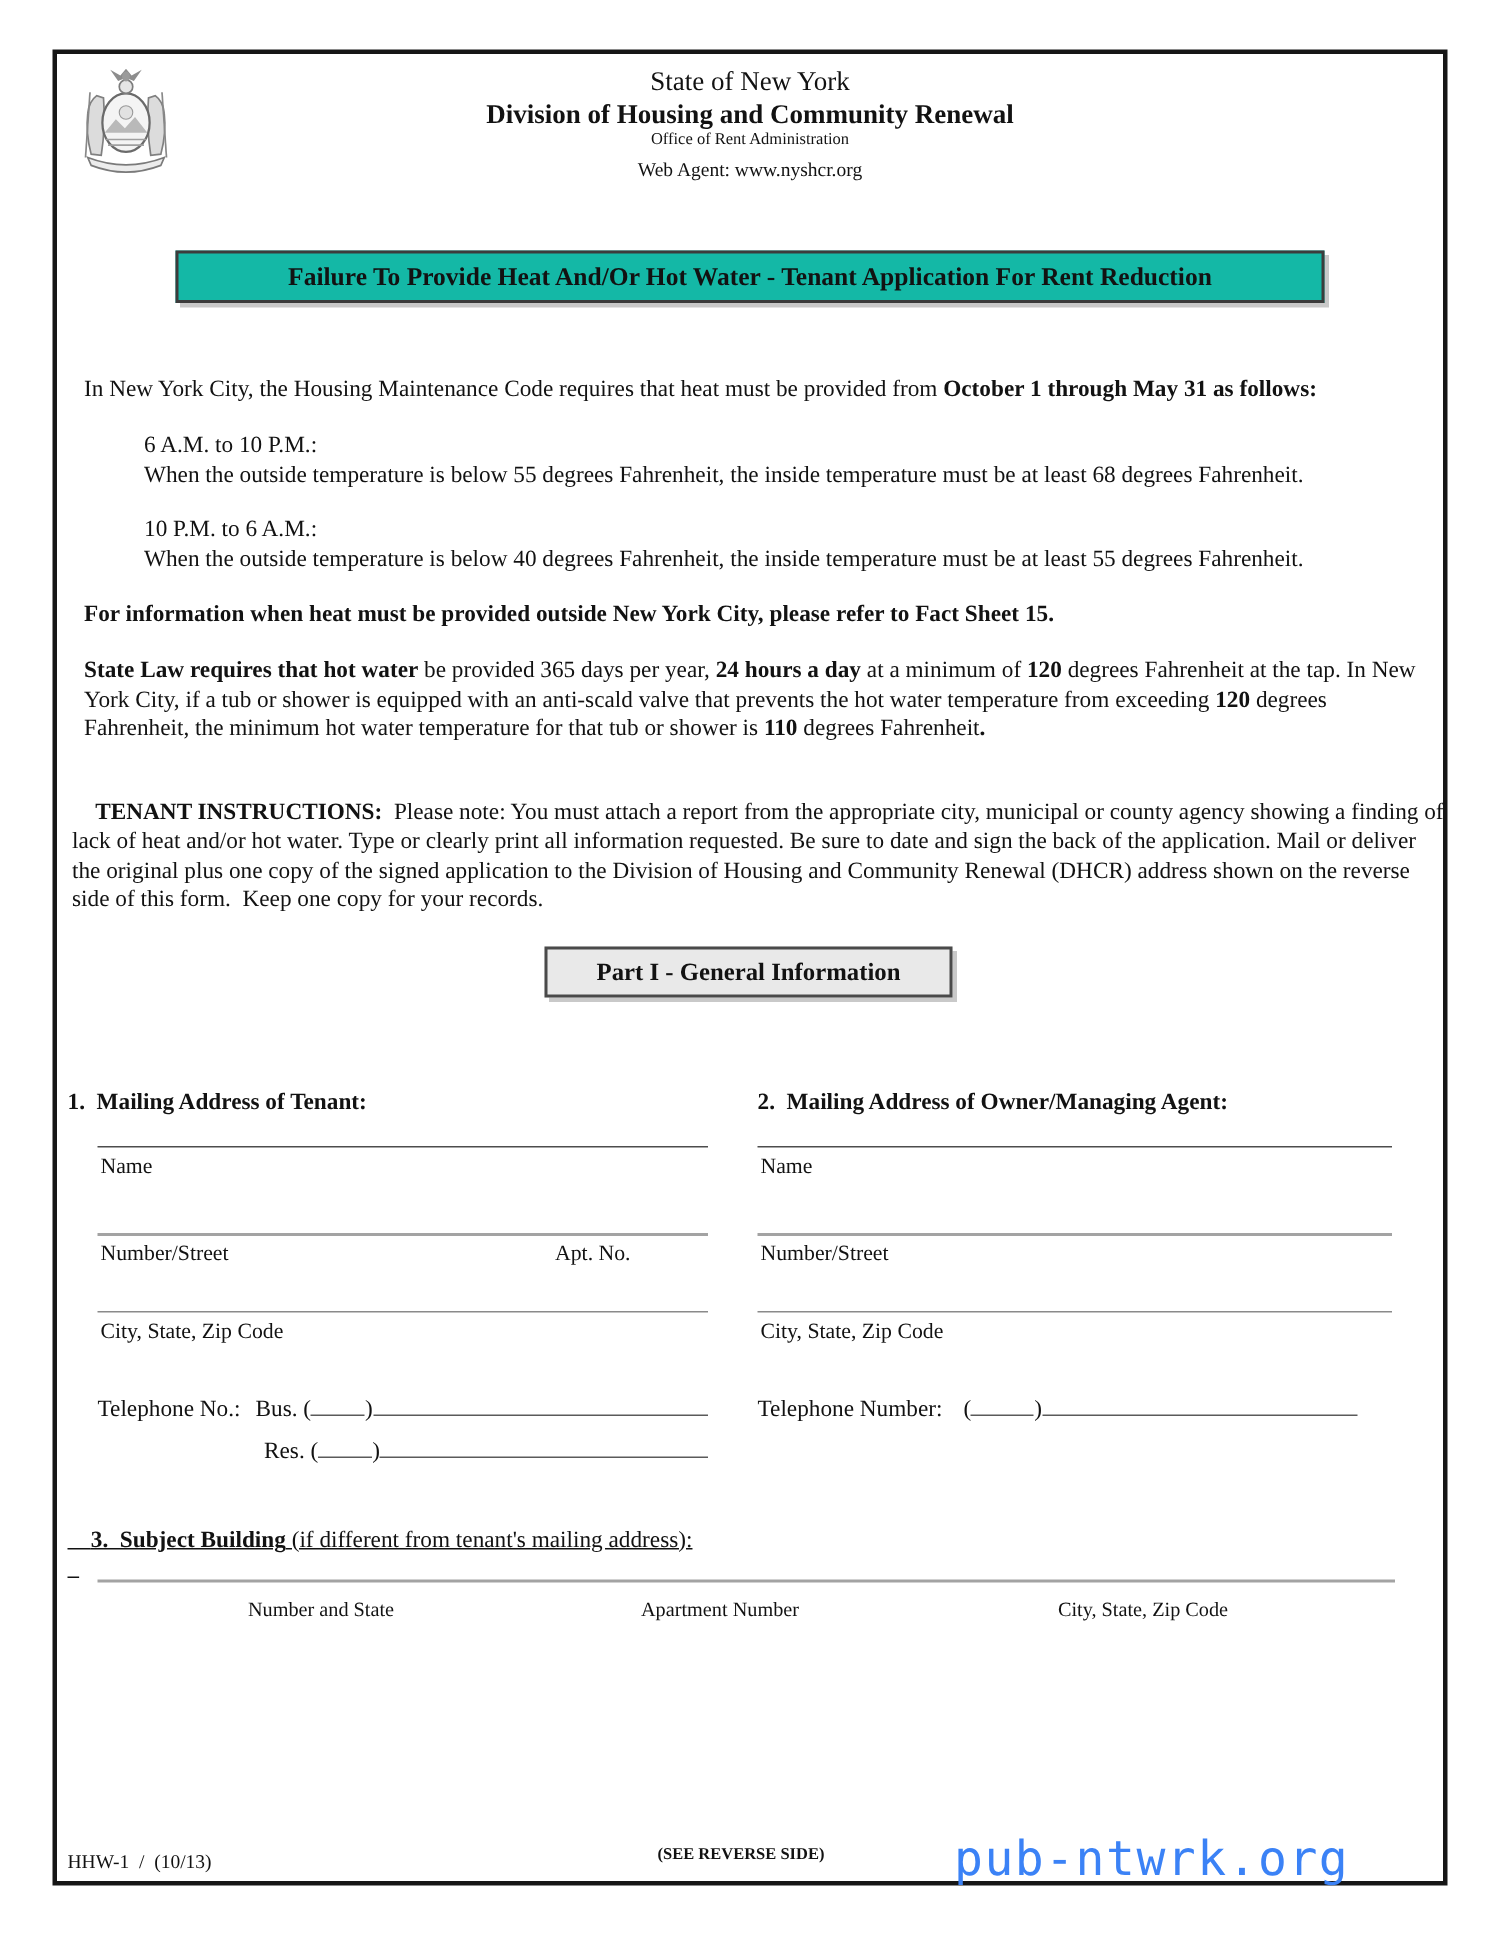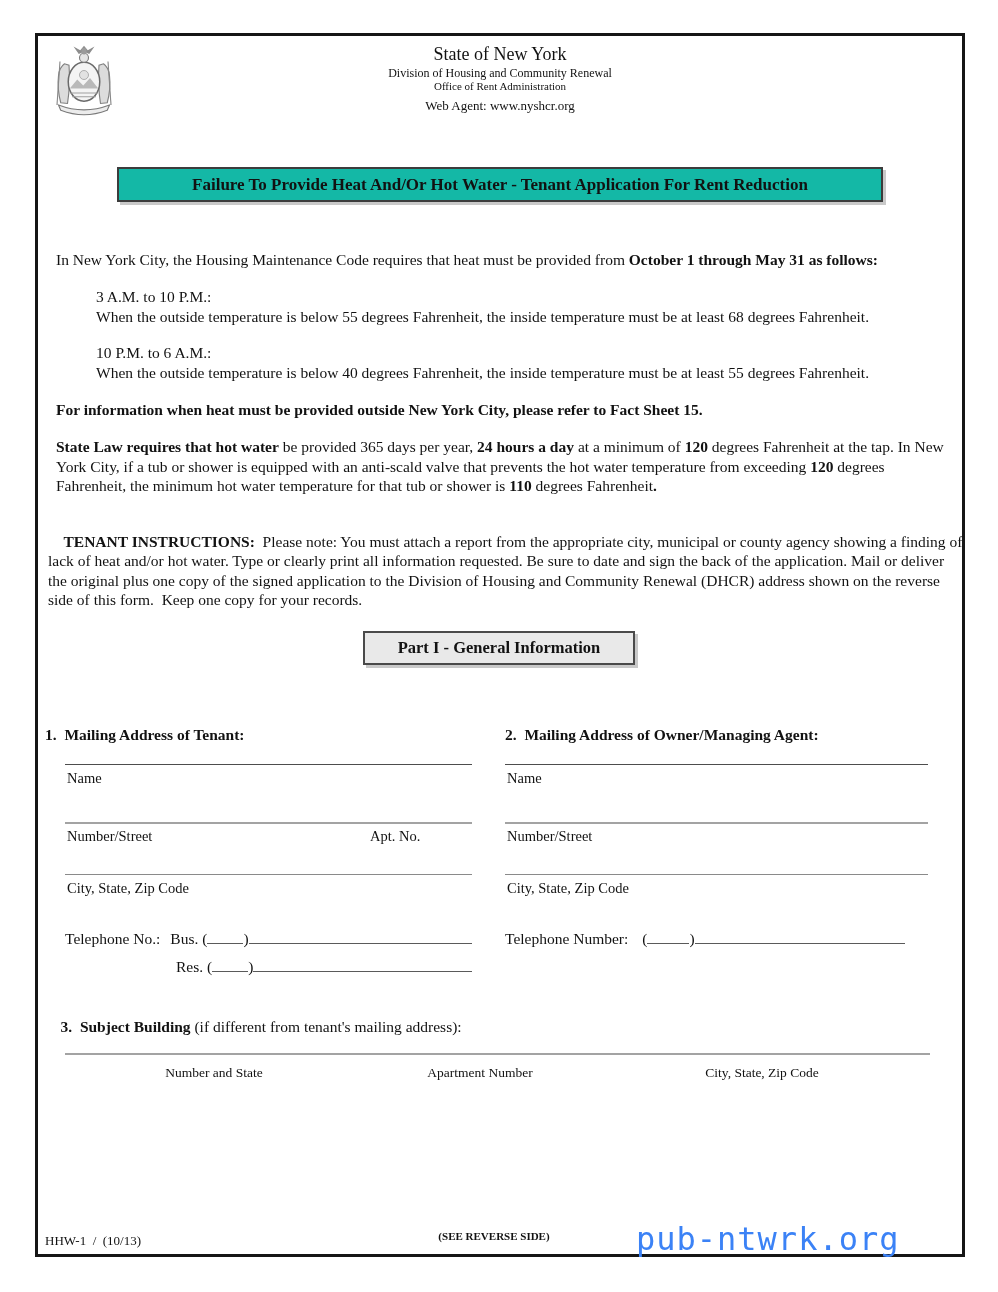--- a/index.html
+++ b/index.html
@@ -3,21 +3,21 @@
 <meta charset="utf-8">
 <style>
   html,body{margin:0;padding:0;background:#fff;}
   .page{position:relative;width:988px;height:1292px;background:#ffffff;
         font-family:"Liberation Serif",serif;color:#121212;overflow:hidden;}
   .frame{position:absolute;left:35px;top:33px;width:930px;height:1224px;
          border:3px solid #161616;box-sizing:border-box;}
   .seal{position:absolute;left:46px;top:39px;width:76px;height:78px;}
   .hdr{position:absolute;left:130px;top:44px;width:740px;text-align:center;line-height:1.2;}
   .hdr-l1{font-size:18px;}
-  .hdr-l2{font-size:12px;font-weight:normal;}
+  .hdr-l2{font-size:18px;font-weight:bold;}
   .hdr-l3{font-size:11px;}
   .hdr-l4{font-size:13px;margin-top:5px;}
   .docket{position:absolute;left:752px;top:33px;width:210px;height:84px;box-sizing:border-box;
           border:2px solid #222;background:#fff;padding:6px 9px;font-weight:bold;font-size:15px;line-height:1.4;}
   .titlebox{position:absolute;left:117px;top:167px;width:766px;height:35px;box-sizing:border-box;
             background:#14b8a6;border:2px solid #3c3c3c;box-shadow:3px 3px 0 #c9c9c9;
             display:flex;align-items:center;justify-content:center;font-weight:bold;font-size:17px;}
   .para{position:absolute;font-size:15.5px;line-height:19.5px;}
   .b{font-weight:bold;}
   .pre{white-space:pre-wrap;}
@@ -74,21 +74,21 @@
 
   <div class="titlebox">
     <span>Failure To Provide Heat And/Or Hot Water - Tenant Application For Rent Reduction</span>
   </div>
 
   <div class="para" style="left:56px;top:250px;width:900px;">
     <span>In New York City, the Housing Maintenance Code requires that heat must be provided from </span><span class="b">October 1 through May 31 as follows:</span>
   </div>
 
   <div class="para" style="left:96px;top:287px;width:846px;">
-    <div>3 A.M. to 10 P.M.:</div>
+    <div>6 A.M. to 10 P.M.:</div>
     <div>When the outside temperature is below 55 degrees Fahrenheit, the inside temperature must be at least 68 degrees Fahrenheit.</div>
   </div>
   <div class="para" style="left:96px;top:343px;width:846px;">
     <div>10 P.M. to 6 A.M.:</div>
     <div>When the outside temperature is below 40 degrees Fahrenheit, the inside temperature must be at least 55 degrees Fahrenheit.</div>
   </div>
 
   <div class="para b" style="left:56px;top:400px;width:900px;">For information when heat must be provided outside New York City, please refer to Fact Sheet 15.</div>
 
   <div class="para" style="left:56px;top:437px;width:899px;">
@@ -140,21 +140,21 @@
   <div class="flabel" style="left:507px;top:880px;">City, State, Zip Code</div>
 
   <div class="phone-row" style="left:505px;top:928px;width:400px;">
     <span class="sp10" style="margin-right:14px;">Telephone Number:</span>
     <span>(</span>
     <span class="u u-inner" style="width:42px;"></span>
     <span>)</span>
     <span class="u u-fill"></span>
   </div>
 
-  <div class="para pre" style="left:45px;top:997px;width:900px;">
+  <div class="para pre" style="left:45px;top:997px;width:900px;text-decoration:underline;">
     <span class="b">3.  Subject Building</span><span> (if different from tenant's mailing address):</span>
   </div>
   <div class="fline g2" style="left:65px;top:1053px;width:865px;"></div>
   <div class="slabel" style="left:214px;top:1065px;">Number and State</div>
   <div class="slabel" style="left:480px;top:1065px;">Apartment Number</div>
   <div class="slabel" style="left:762px;top:1065px;">City, State, Zip Code</div>
 
   <div class="footer-code">HHW-1  /  (10/13)</div>
   <div class="footer-center">(SEE REVERSE SIDE)</div>
   <div class="watermark">pub-ntwrk.org</div>

